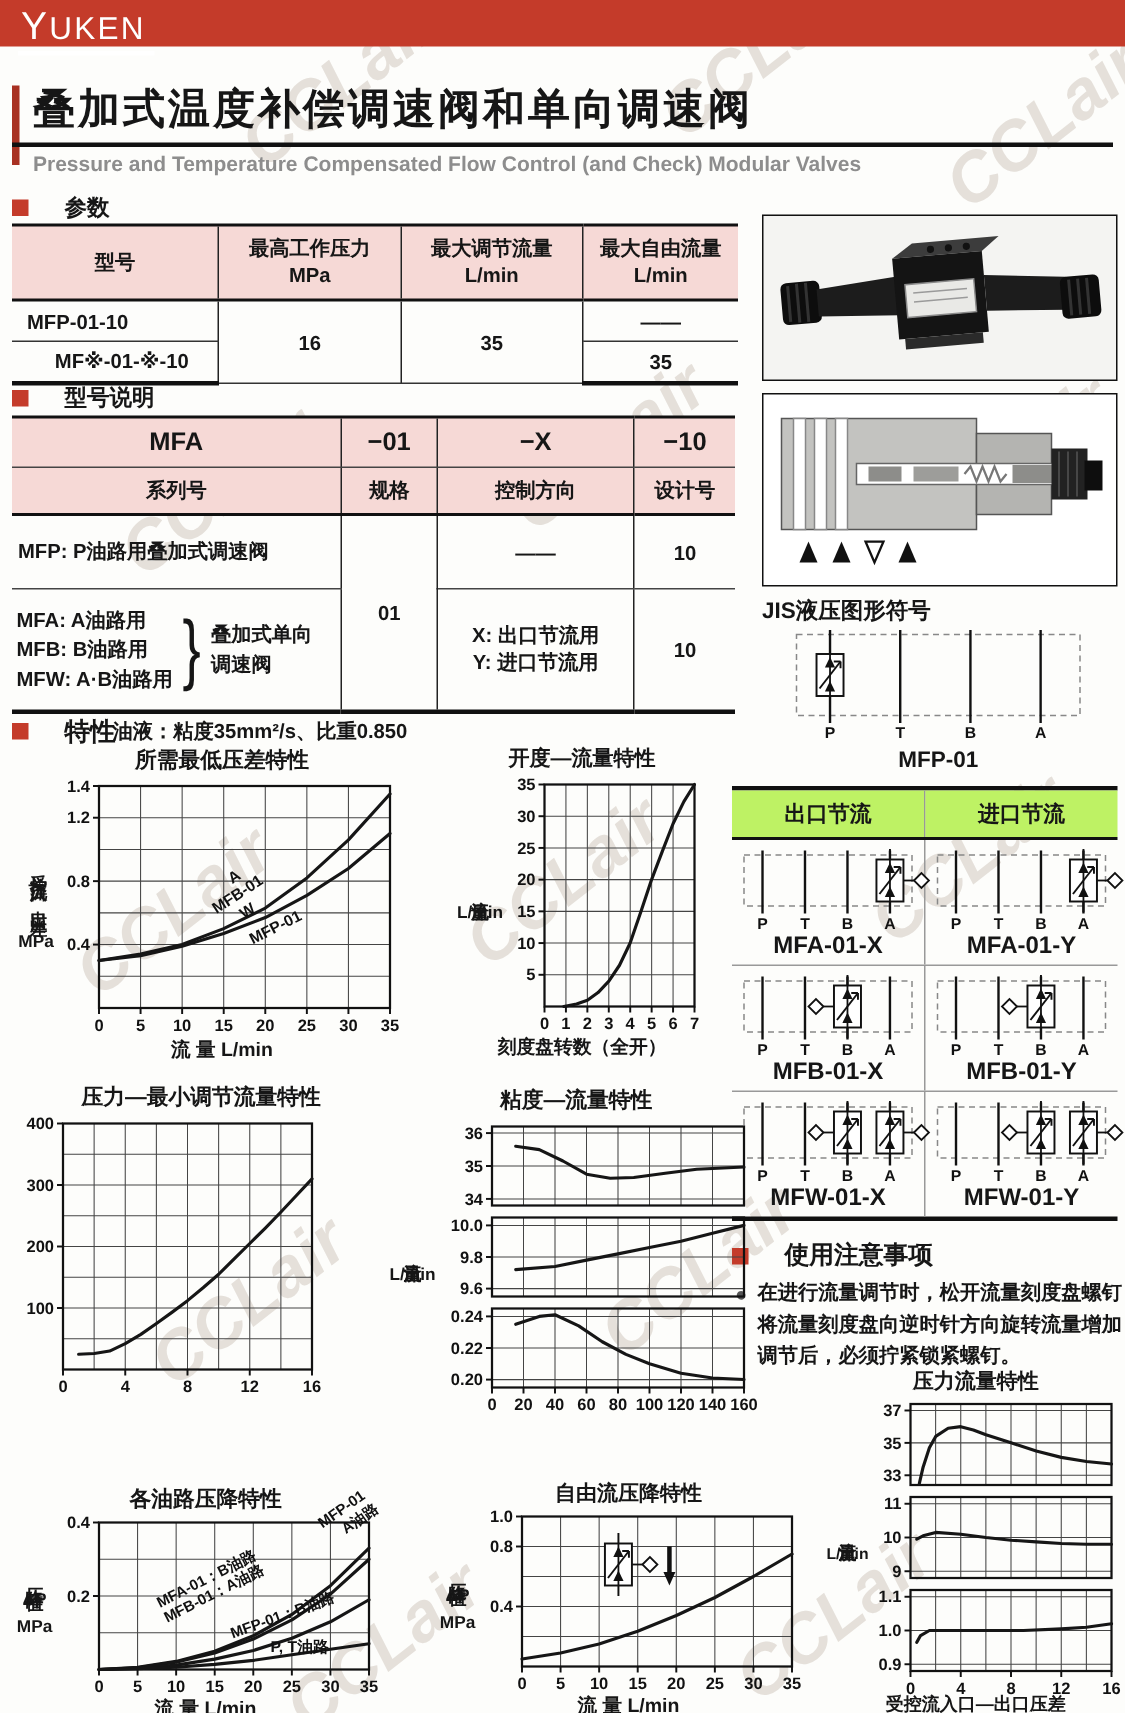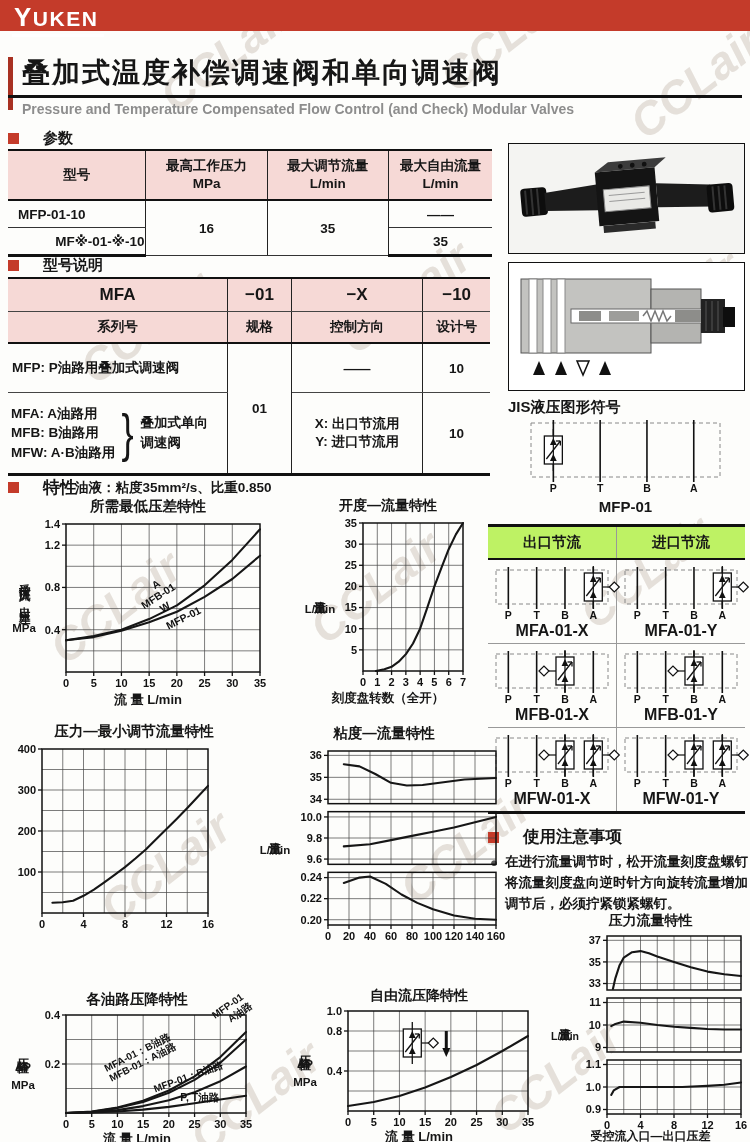--- a/index.html
+++ b/index.html
@@ -3,21 +3,21 @@
 <meta charset="utf-8">
 <style>
   html,body{margin:0;padding:0;background:#e9e9e9;}
   #page{position:relative;width:750px;height:1142px;background:#fdfdfb;margin:0 auto;
         font-family:"Liberation Sans","DejaVu Sans",sans-serif;color:#161616;overflow:hidden;}
   .wm{position:absolute;font-size:46px;font-weight:bold;font-style:italic;color:rgba(205,196,186,.5);
       transform:rotate(-38deg);pointer-events:none;white-space:nowrap;z-index:1;}
   .layer{position:absolute;inset:0;z-index:2;}
   
   .topbar{position:absolute;left:0;top:0;width:750px;height:31px;background:#c43b2a;}
-  .logo{position:absolute;left:12px;top:2px;color:#fff;font-weight:bold;font-size:21px;letter-spacing:1.5px;
+  .logo{position:absolute;left:12px;top:2px;color:#fff;font-weight:normal;font-size:21px;letter-spacing:1.5px;
         border-bottom:3px solid #fff;padding:0 6px 1px 2px;}
   .logo::first-letter{font-size:26px;}
   .titlebar{position:absolute;left:8px;top:57px;width:5px;height:53px;background:#a83122;}
   h1.title{position:absolute;left:22px;top:54px;margin:0;font-size:28px;letter-spacing:2px;font-weight:bold;}
   .rule{position:absolute;left:8px;top:95px;width:734px;height:3px;background:#111;}
   .subtitle{position:absolute;left:22px;top:101px;font-size:14px;font-weight:bold;color:#8d8d8d;}
   
   .sect{position:absolute;display:flex;align-items:center;gap:24px;font-weight:bold;}
   .sq{width:11px;height:11px;background:#c43b2a;display:inline-block;flex:none;}
   
@@ -116,21 +116,21 @@
         </tr>
       </thead>
       <tbody>
         <tr>
           <td style="text-align:left;padding-left:10px">MFP-01-10</td>
           <td rowspan="2">16</td>
           <td rowspan="2">35</td>
           <td>——</td>
         </tr>
         <tr>
-          <td style="text-align:right;padding-left:10px">MF※-01-※-10</td>
+          <td style="text-align:center;padding-left:10px">MF※-01-※-10</td>
           <td>35</td>
         </tr>
       </tbody>
     </table>
 
     <div class="photobox">
       <svg width="232" height="106">
         <g transform="rotate(-5 116 53)">
           <rect x="12" y="36" width="26" height="28" rx="4" fill="#0d0d0d"></rect>
           <line x1="17" y1="38" x2="17" y2="62" stroke="#333" stroke-width="2"></line>

